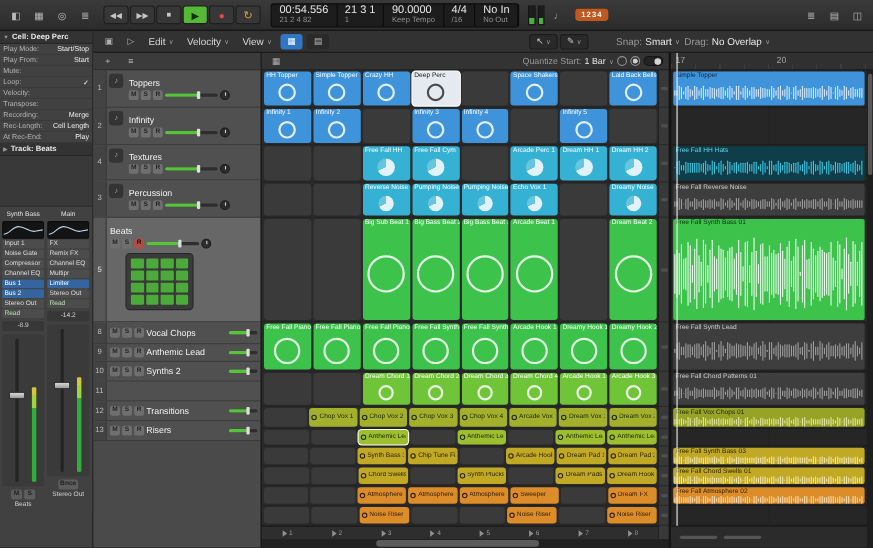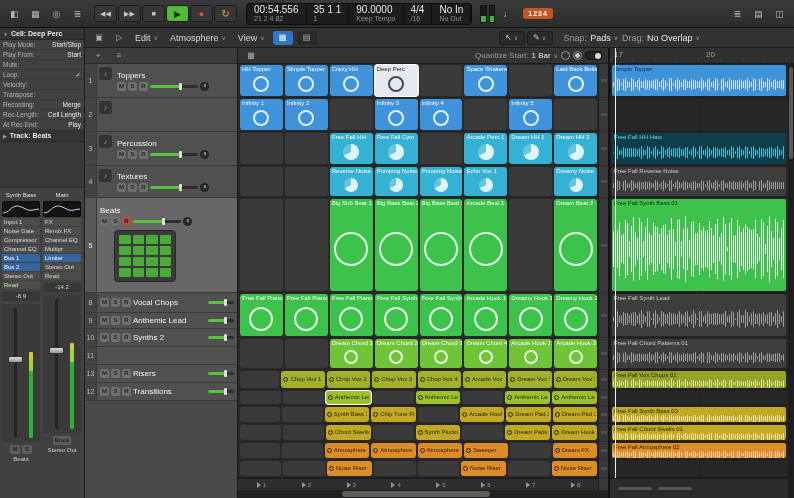--- a/index.html
+++ b/index.html
@@ -150,21 +150,21 @@
         <div class="tr-btn play">▶</div>
         <div class="tr-btn rec">●</div>
         <div class="tr-btn cyc">↻</div>
       </div>
     <div id="lcd">
       <div class="lcd-sec">
         <div class="lcd-main">00:54.556</div>
         <div class="lcd-sub">21 2 4 82</div>
       </div>
       <div class="lcd-sec">
-        <div class="lcd-main">35 1 1</div>
+        <div class="lcd-main">21 3 1</div>
         <div class="lcd-sub">1</div>
       </div>
       <div class="lcd-sec">
         <div class="lcd-main">90.0000</div>
         <div class="lcd-sub">Keep Tempo</div>
       </div>
       <div class="lcd-sec">
         <div class="lcd-main">4/4</div>
         <div class="lcd-sub">/16</div>
       </div>
@@ -188,42 +188,42 @@
   </header>
 
   <nav id="menubar">
     <div class="mb-icon">▣</div>
     <div class="mb-icon">▷</div>
     <div class="menu-item">
         <span>Edit</span>
         <span class="caret">∨</span>
       </div>
     <div class="menu-item">
-        <span>Atmosphere</span>
+        <span>Velocity</span>
         <span class="caret">∨</span>
       </div>
     <div class="menu-item">
         <span>View</span>
         <span class="caret">∨</span>
       </div>
     <div class="vt active">▦</div>
     <div class="vt">▤</div>
     <div class="tool-group">
       <div class="tool-btn">
           <span>↖</span>
           <span class="caret">∨</span>
         </div>
       <div class="tool-btn">
           <span>✎</span>
           <span class="caret">∨</span>
         </div>
     </div>
     <div class="dd snapgrp">
       <span class="ddl">Snap:</span>
-      <span class="ddv">Pads</span>
+      <span class="ddv">Smart</span>
       <span class="caret">∨</span>
     </div>
     <div class="dd">
       <span class="ddl">Drag:</span>
       <span class="ddv">No Overlap</span>
       <span class="caret">∨</span>
     </div>
     <div class="mb-end"></div>
   </nav>
 
@@ -346,43 +346,56 @@
                 <div class="slider-fill"></div>
                 <div class="slider-thumb"></div>
               </div>
               <div class="knob"></div>
             </div>
           </div>
         </div>
         <div class="track-row" style="height: 34px;">
           <div class="t-num">2</div>
           <div class="t-icon">♪</div>
-        </div>
-        <div class="track-row" style="height: 34px;">
-          <div class="t-num">3</div>
-          <div class="t-icon">♪</div>
           <div class="t-body">
-            <div class="t-name">Percussion</div>
+            <div class="t-name">Infinity</div>
             <div class="t-controls">
               <div class="msr">M</div>
               <div class="msr">S</div>
               <div class="msr">R</div>
               <div class="slider">
                 <div class="slider-fill"></div>
                 <div class="slider-thumb"></div>
               </div>
               <div class="knob"></div>
             </div>
           </div>
         </div>
         <div class="track-row" style="height: 32px;">
           <div class="t-num">4</div>
           <div class="t-icon">♪</div>
           <div class="t-body">
             <div class="t-name">Textures</div>
+            <div class="t-controls">
+              <div class="msr">M</div>
+              <div class="msr">S</div>
+              <div class="msr">R</div>
+              <div class="slider">
+                <div class="slider-fill"></div>
+                <div class="slider-thumb"></div>
+              </div>
+              <div class="knob"></div>
+            </div>
+          </div>
+        </div>
+        <div class="track-row" style="height: 34px;">
+          <div class="t-num">3</div>
+          <div class="t-icon">♪</div>
+          <div class="t-body">
+            <div class="t-name">Percussion</div>
             <div class="t-controls">
               <div class="msr">M</div>
               <div class="msr">S</div>
               <div class="msr">R</div>
               <div class="slider">
                 <div class="slider-fill"></div>
                 <div class="slider-thumb"></div>
               </div>
               <div class="knob"></div>
             </div>
@@ -458,39 +471,39 @@
             <div class="slider" style="max-width: 26px;">
               <div class="slider-fill"></div>
               <div class="slider-thumb"></div>
             </div>
           </div>
         </div>
         <div class="track-row" style="height: 18px;">
           <div class="t-num">11</div>
         </div>
         <div class="track-row" style="height: 18px;">
+          <div class="t-num">12</div>
+          <div class="t-compact">
+            <div class="msr">M</div>
+            <div class="msr">S</div>
+            <div class="msr">R</div>
+            <div class="t-name">Transitions</div>
+            <div class="slider" style="max-width: 26px;">
+              <div class="slider-fill"></div>
+              <div class="slider-thumb"></div>
+            </div>
+          </div>
+        </div>
+        <div class="track-row" style="height: 18px;">
           <div class="t-num">13</div>
           <div class="t-compact">
             <div class="msr">M</div>
             <div class="msr">S</div>
             <div class="msr">R</div>
             <div class="t-name">Risers</div>
-            <div class="slider" style="max-width: 26px;">
-              <div class="slider-fill"></div>
-              <div class="slider-thumb"></div>
-            </div>
-          </div>
-        </div>
-        <div class="track-row" style="height: 18px;">
-          <div class="t-num">12</div>
-          <div class="t-compact">
-            <div class="msr">M</div>
-            <div class="msr">S</div>
-            <div class="msr">R</div>
-            <div class="t-name">Transitions</div>
             <div class="slider" style="max-width: 26px;">
               <div class="slider-fill"></div>
               <div class="slider-thumb"></div>
             </div>
           </div>
         </div>
       </div>
   </section>
 
   <section id="grid-pane">

